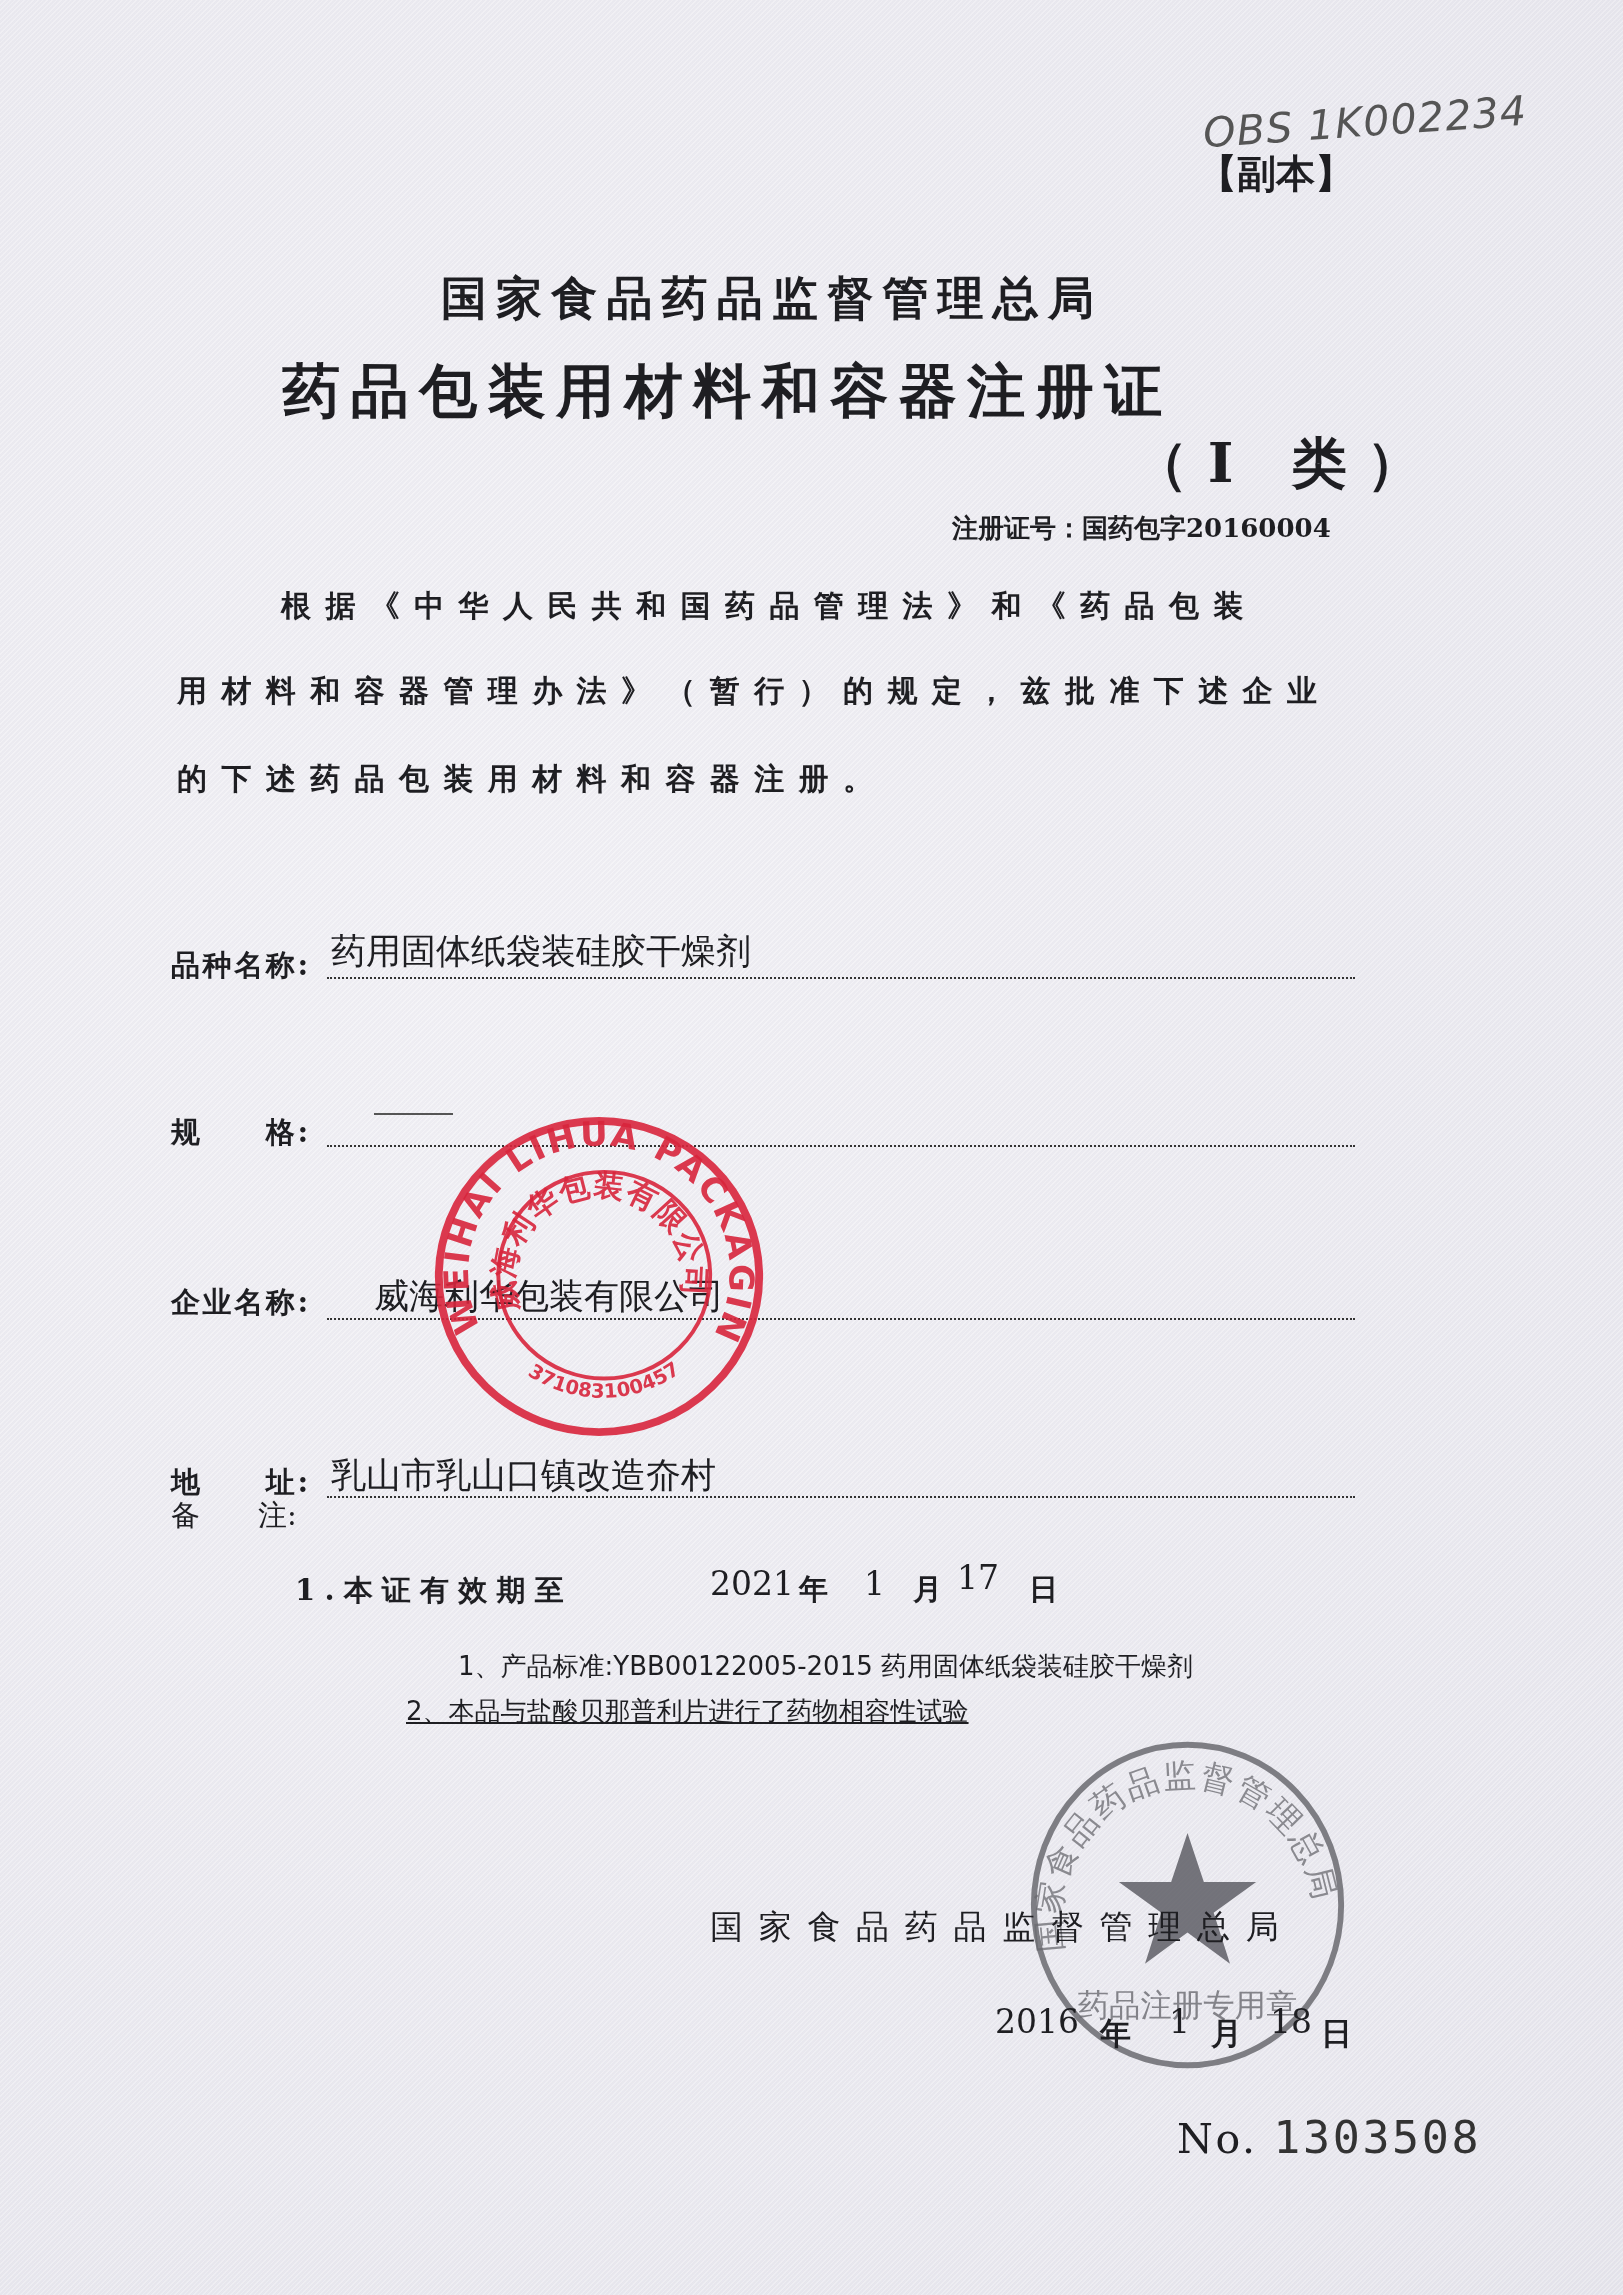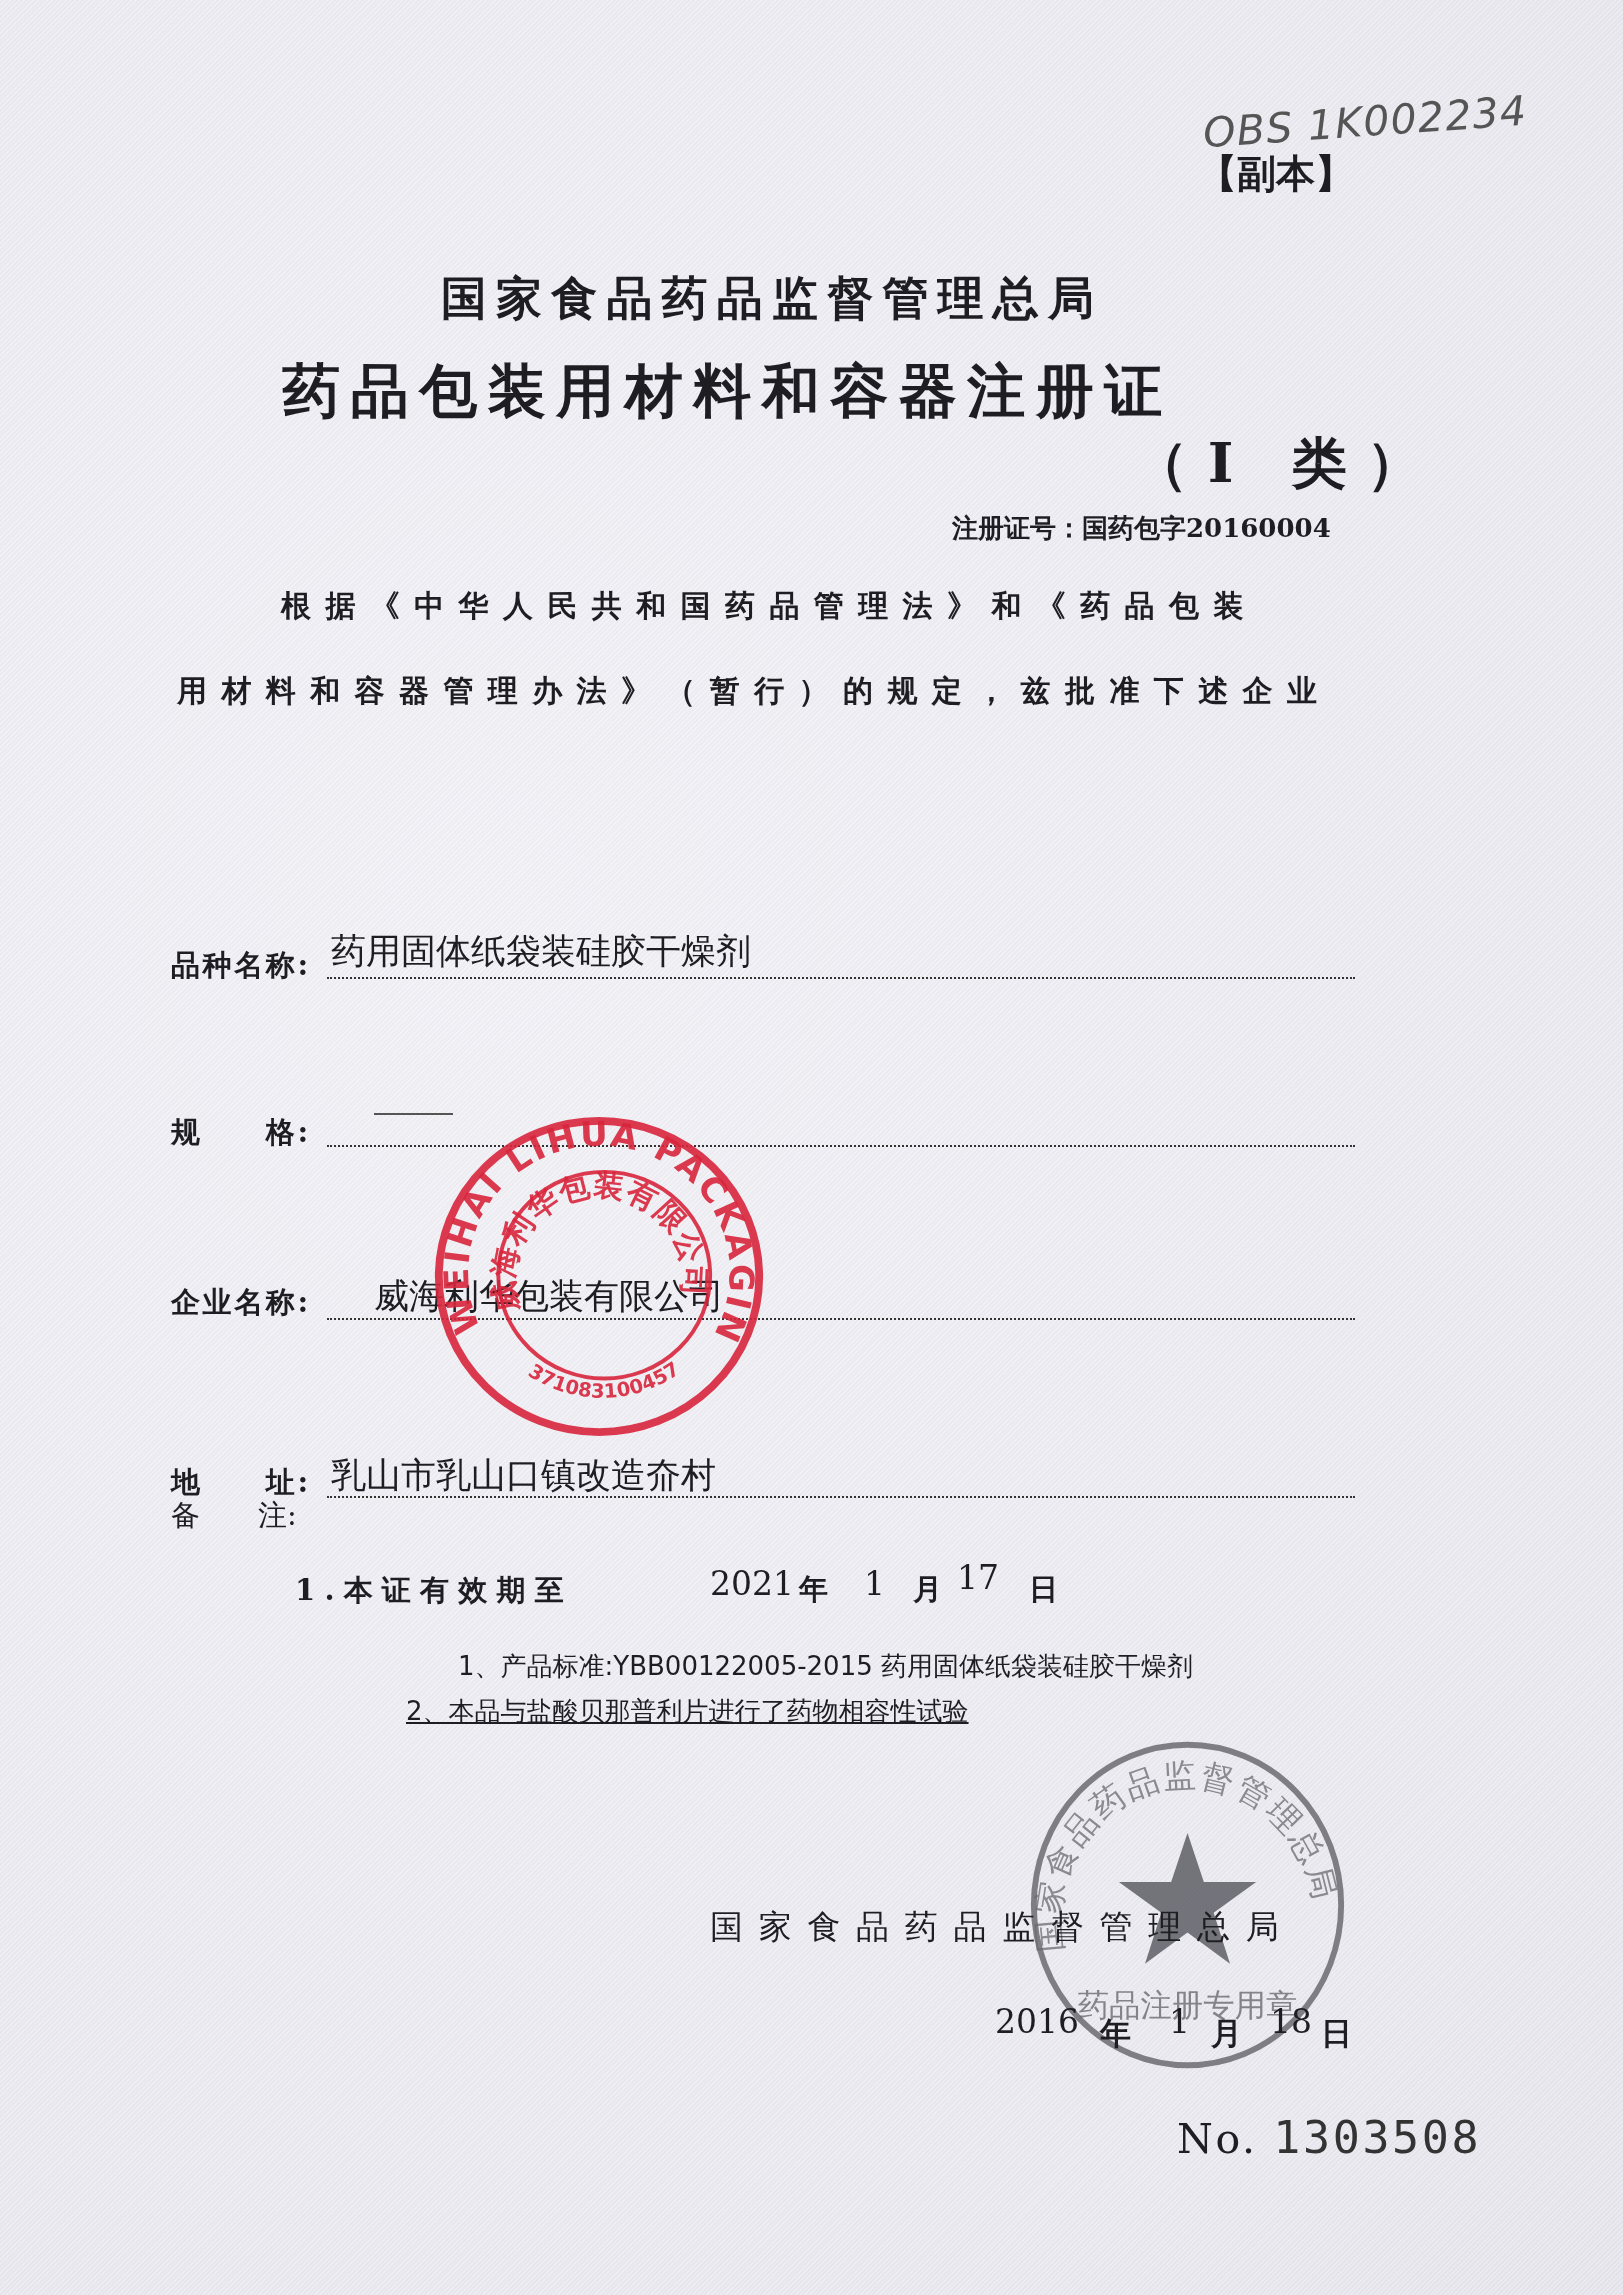--- a/index.html
+++ b/index.html
@@ -59,20 +59,21 @@
   <div class="abs agency"><span class="agency-in">国家食品药品监督管理总局</span></div>
   <div class="abs title"><span class="title-in">药品包装用材料和容器注册证</span></div>
   <div class="abs class"><span class="class-in">（I 类）</span></div>
 
   <div class="abs regno">
     <span>注册证号：</span><span>国药包字20160004</span>
   </div>
 
   <div class="abs para p1">根据《中华人民共和国药品管理法》和《药品包装</div>
   <div class="abs para p2">用材料和容器管理办法》（暂行）的规定，兹批准下述企业</div>
+  <div class="abs para p3">的下述药品包装用材料和容器注册。</div>
 
   <div class="abs field-label" style="top:946px;">品种名称:</div>
   <div class="abs field-value" style="left:331px; top:928px;">药用固体纸袋装硅胶干燥剂</div>
   <div class="field-line" style="top:977px;"></div>
 
   <div class="abs field-label" style="top:1113px;">规　　格:</div>
   <div class="abs" style="left:374px; top:1113px; width:79px; border-top:2px solid #555;"></div>
   <div class="field-line" style="top:1145px;"></div>
 
   <div class="abs field-label" style="top:1283px;">企业名称:</div>

